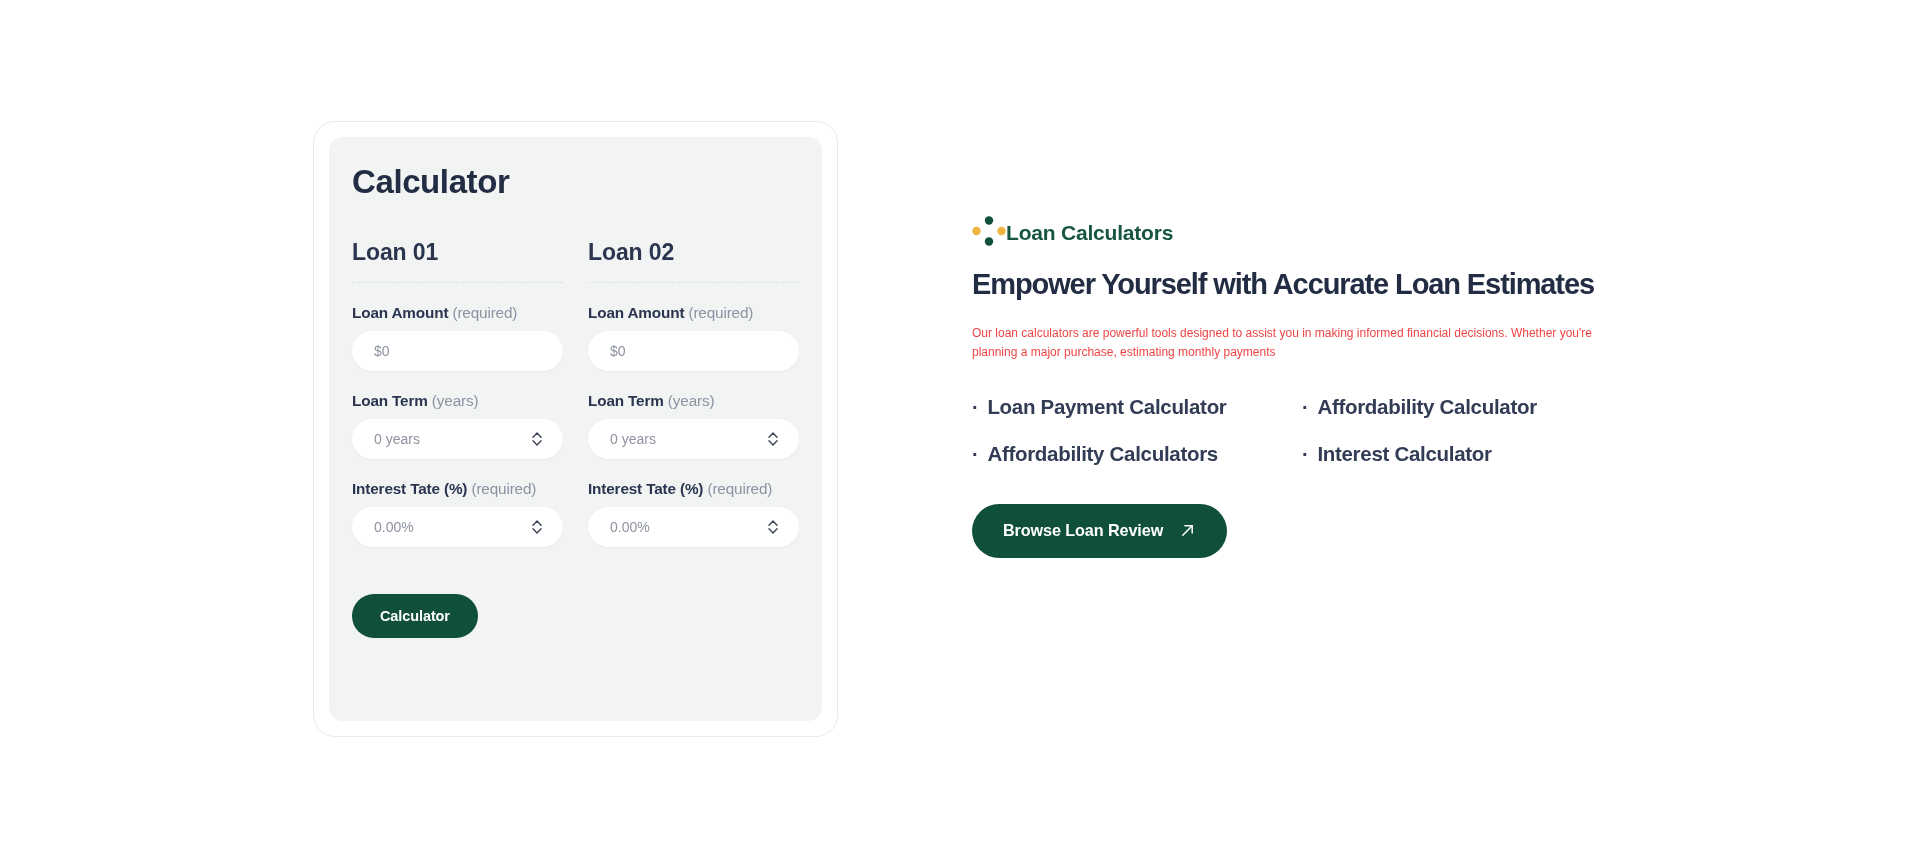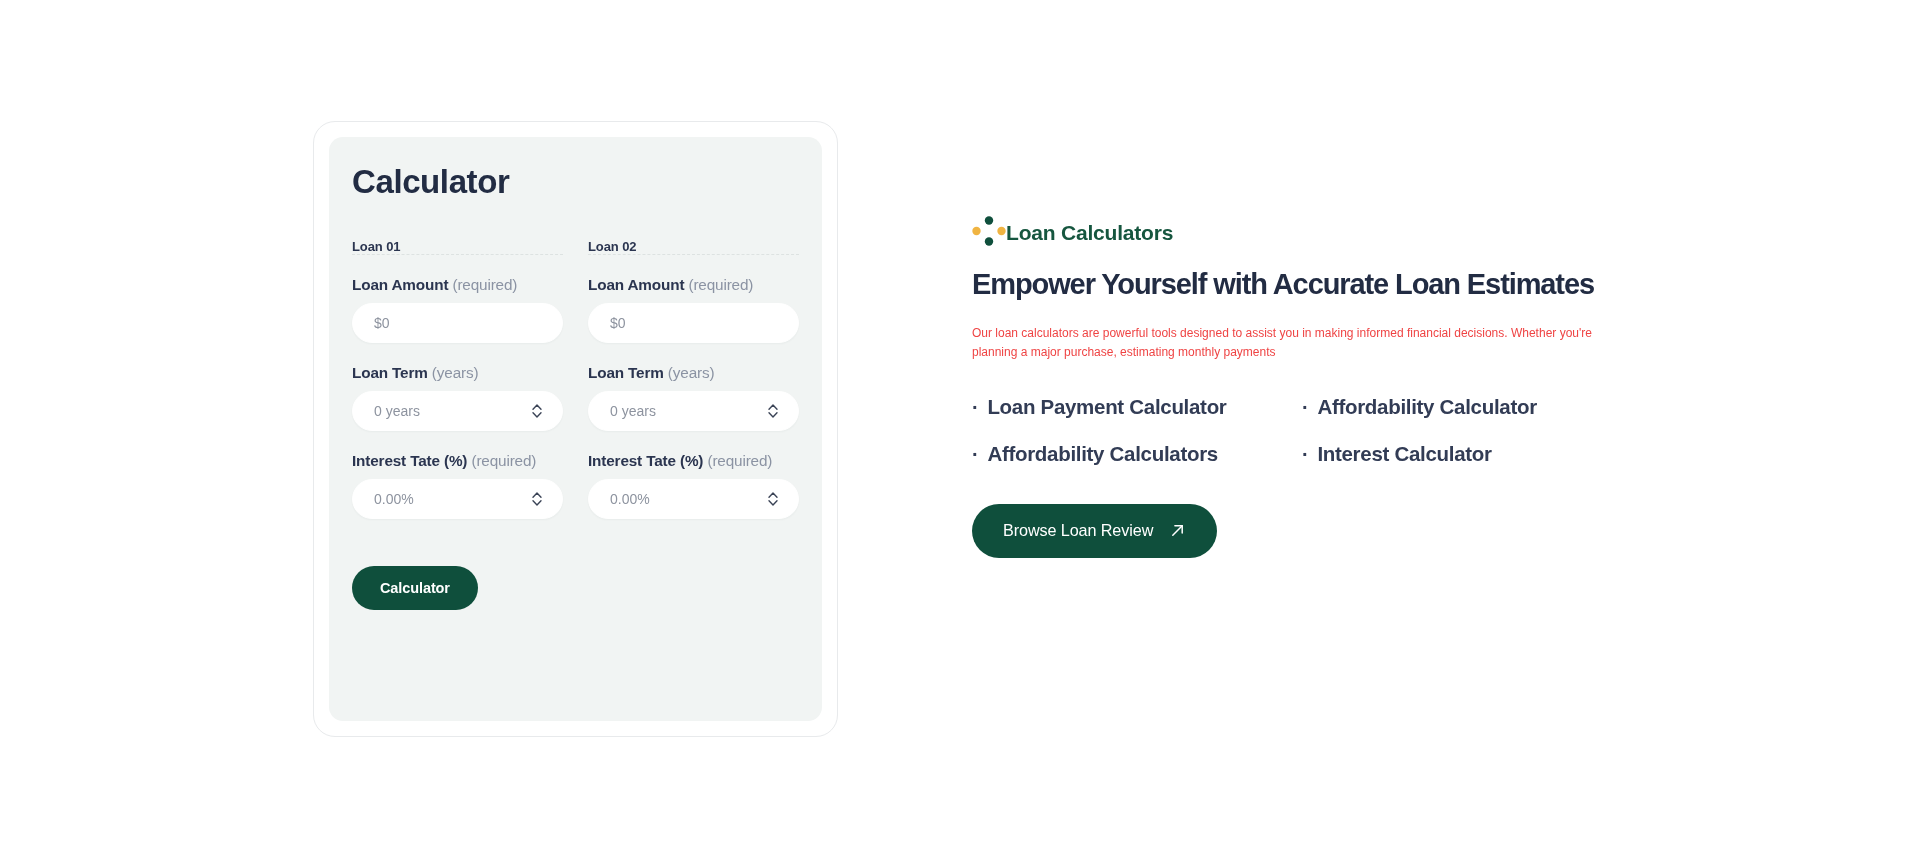--- a/index.html
+++ b/index.html
@@ -49,24 +49,25 @@
     margin-bottom: 38px;
   }
 
   .loan-cols {
     display: flex;
     gap: 25px;
   }
   .loan-col { width: 215px; }
 
   .loan-col-title {
-    font-size: 13px;
+    font-size: 23px;
     font-weight: 600;
     color: #2b3550;
     letter-spacing: -0.1px;
+    margin-bottom: 16px;
   }
 
   .divider {
     border: 0;
     border-top: 1.5px dashed #dde2e1;
     margin-bottom: 21px;
   }
 
   .field-label {
     font-size: 15.3px;
@@ -190,21 +191,21 @@
     align-items: center;
     gap: 16px;
     background: #0f4f3c;
     color: #ffffff;
     border: none;
     border-radius: 27px;
     height: 54px;
     padding: 8px 31px;
     font-family: "Liberation Sans", sans-serif;
     font-size: 16.2px;
-    font-weight: 400;
+    font-weight: 700;
     letter-spacing: -0.1px;
     cursor: pointer;
   }
 </style>
 </head>
 <body>
 
 <div class="page">
 
   <div class="calc-card">

